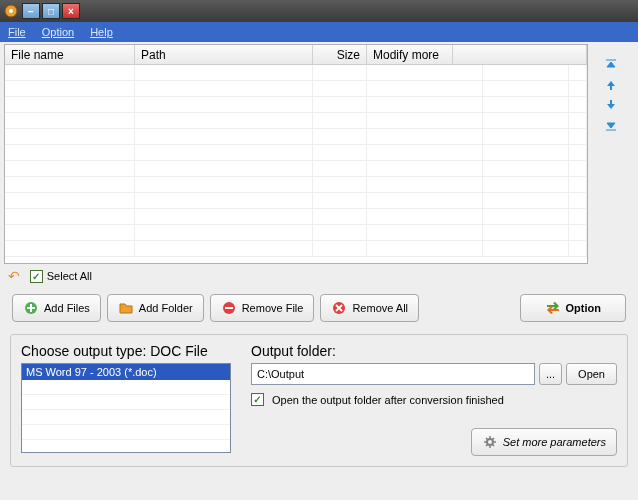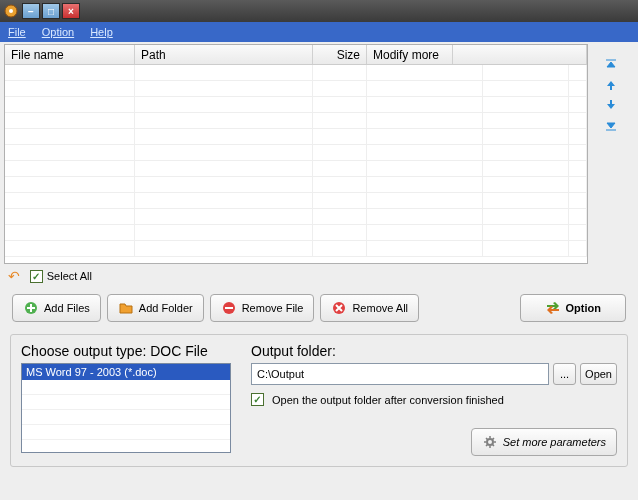--- a/index.html
+++ b/index.html
@@ -268,21 +268,21 @@
           <div class="listbox-row"></div>
           <div class="listbox-row"></div>
           <div class="listbox-row"></div>
       </div>
     </div>
     <div class="output-folder">
       <span class="label">Output folder:</span>
       <div class="folder-row">
         <input class="folder-input" value="C:\Output" style="">
         <div class="small-btn">...</div>
-        <div class="small-btn" style="padding:0 4px">Open</div>
+        <div class="small-btn" style="padding:0 11px">Open</div>
       </div>
       <div class="checkbox-wrap">
         <span class="checkbox-green">✓</span>
         <span>Open the output folder after conversion finished</span>
       </div>
       <div class="params-row">
         <div class="btn">
           <span class="btn-icon">
               <svg width="14" height="14">
                 <circle cx="7" cy="7" r="3" fill="none" stroke="#808080" stroke-width="2"></circle>

